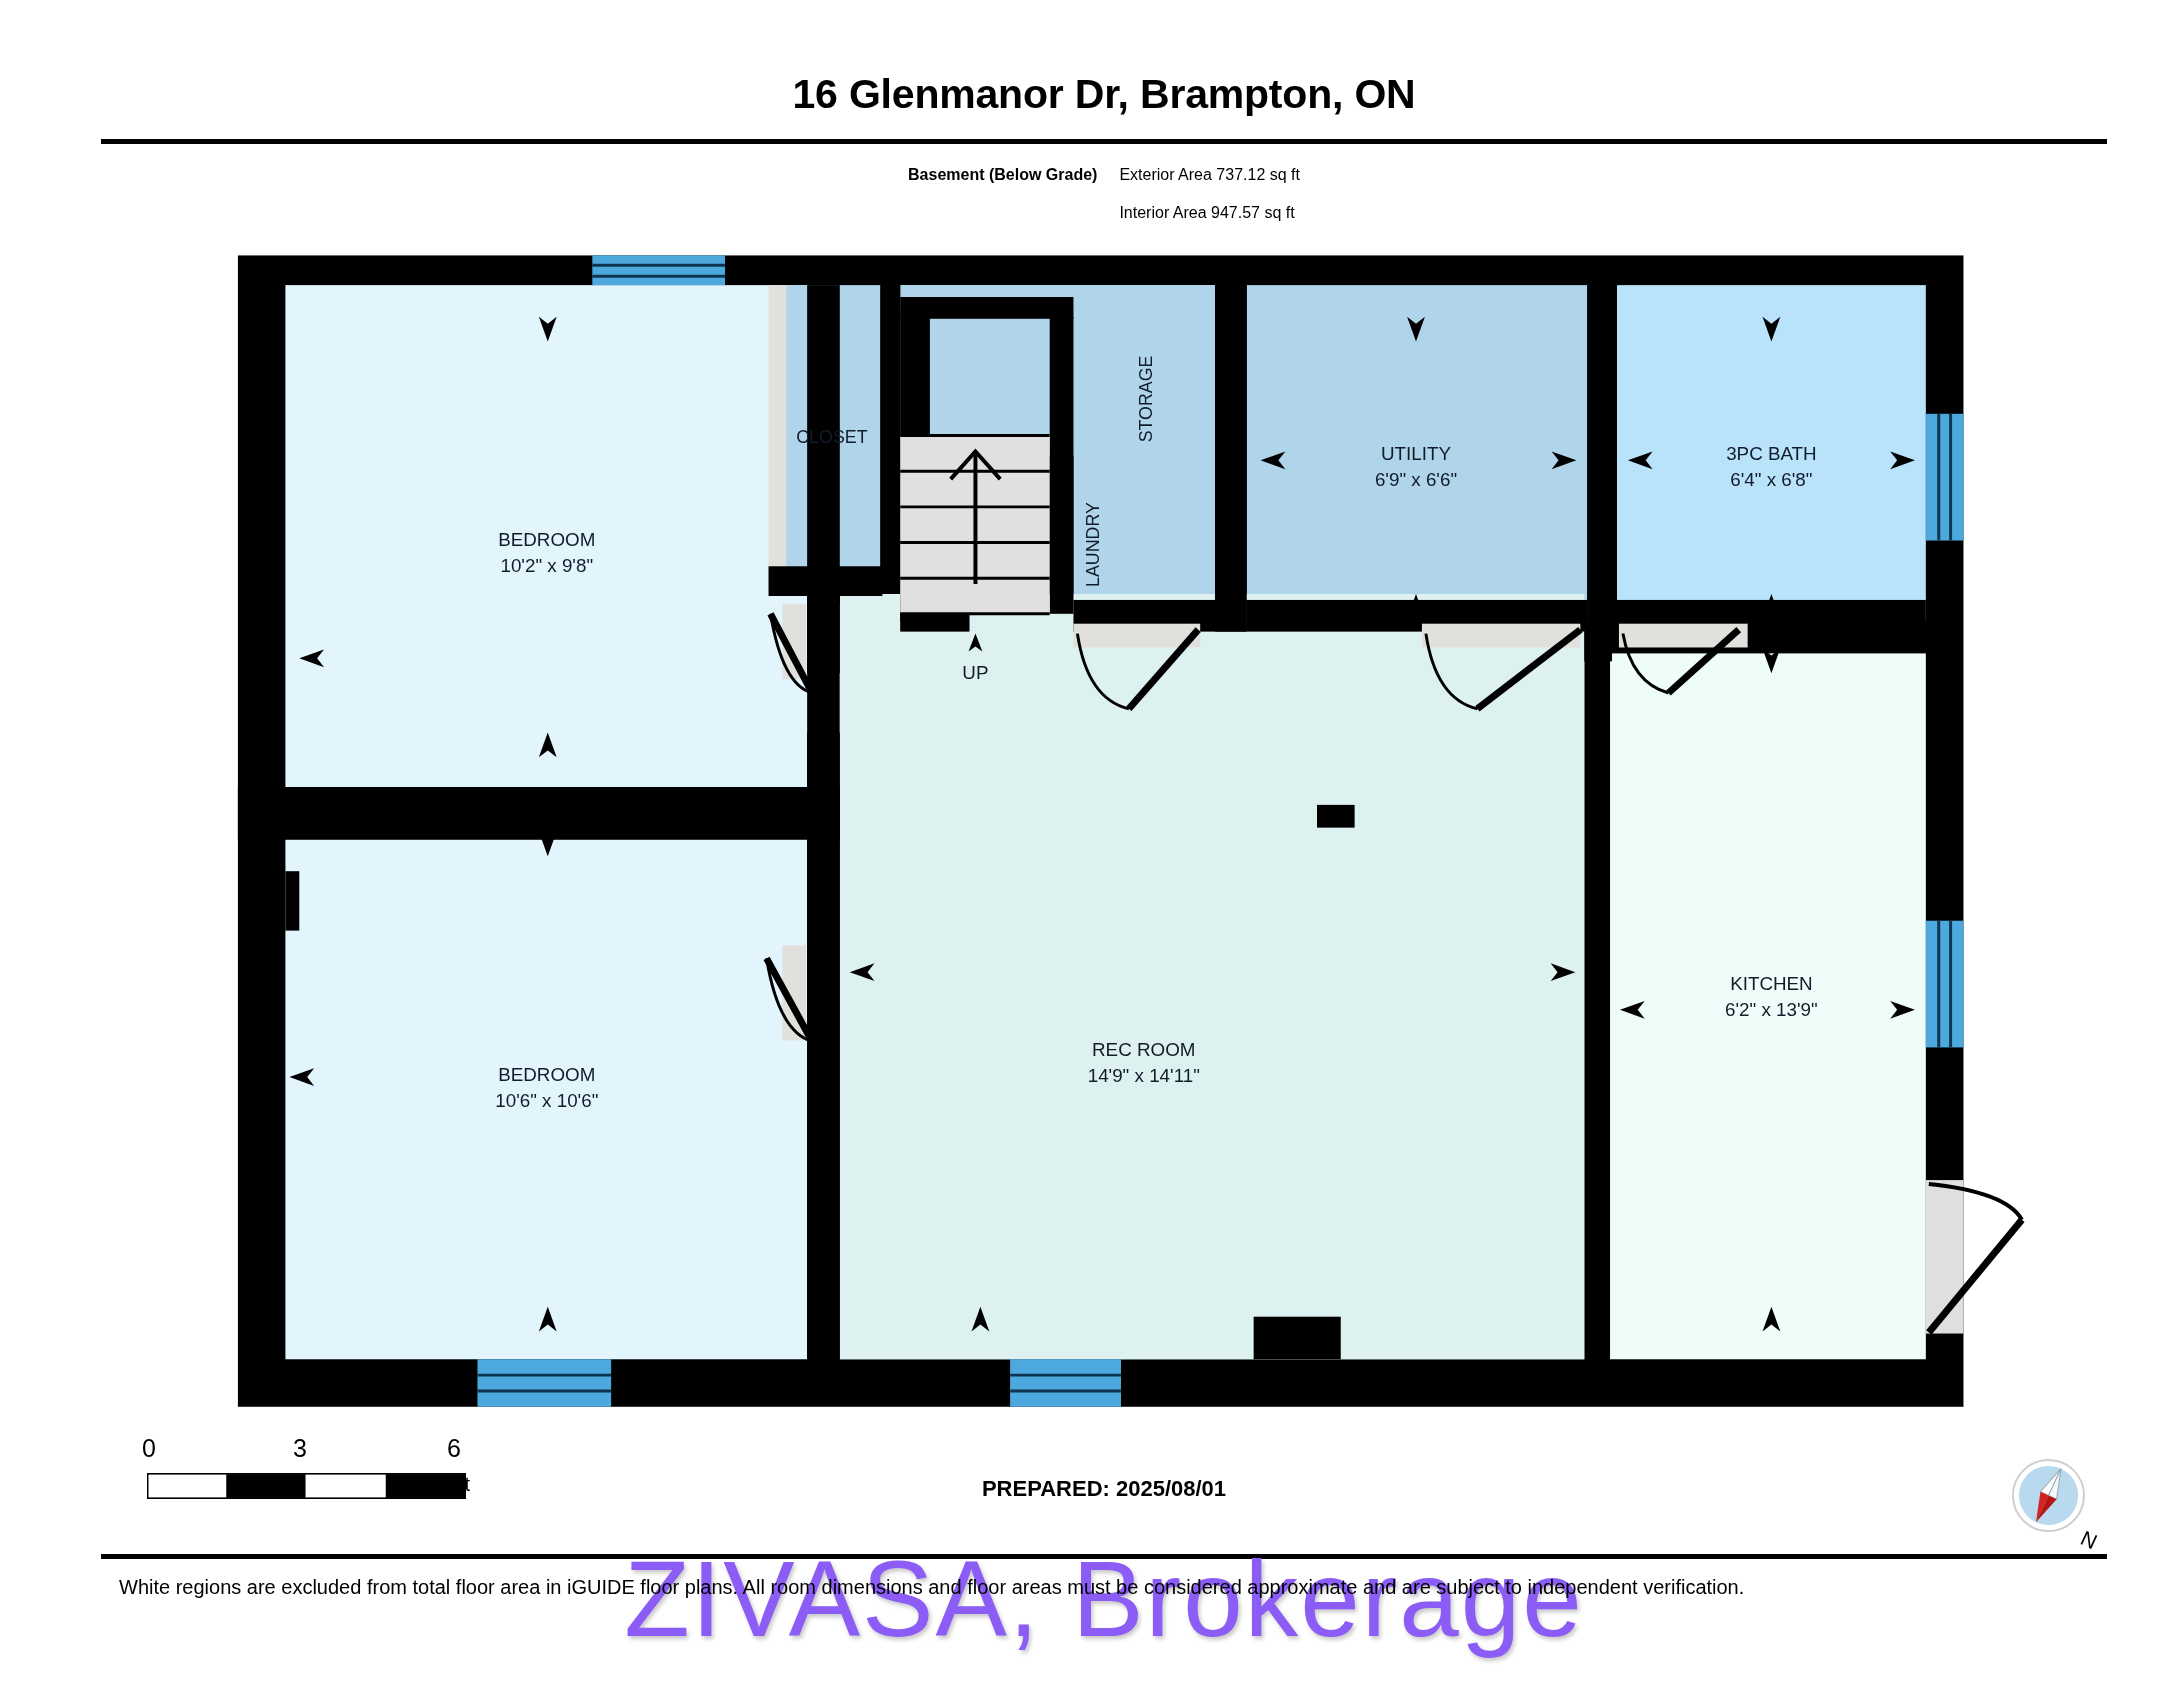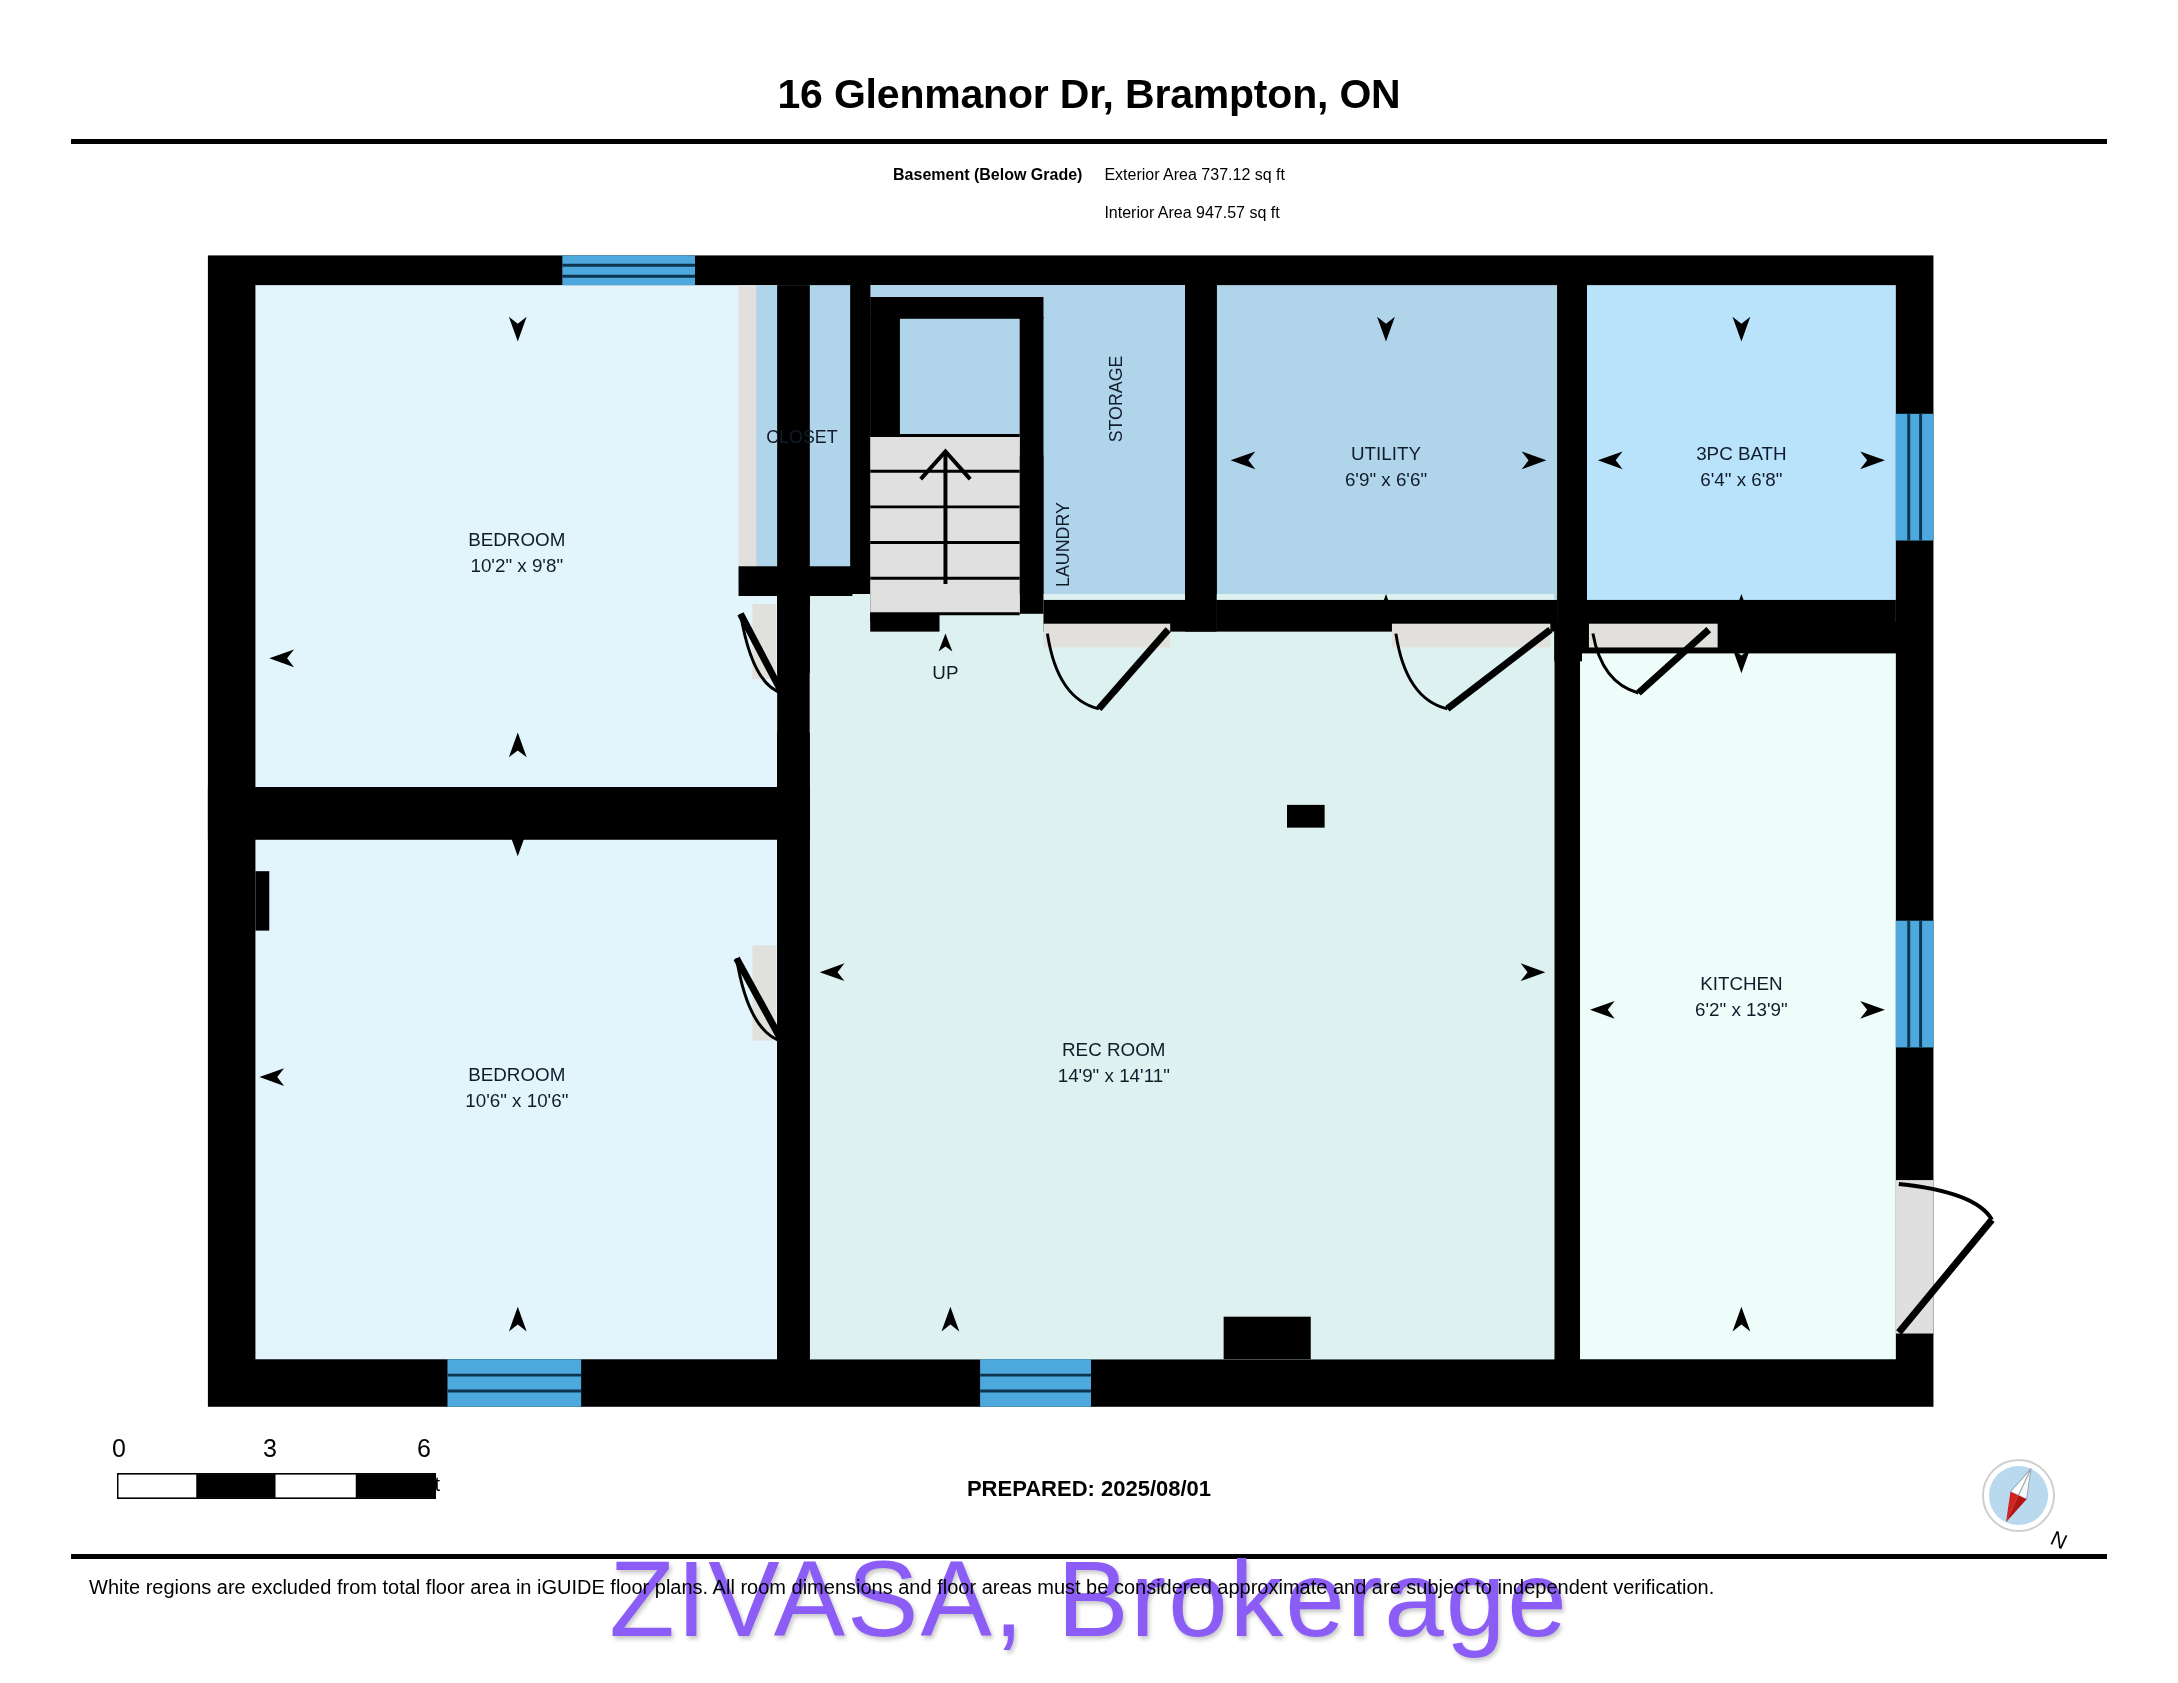--- a/index.html
+++ b/index.html
@@ -4,21 +4,21 @@
 <style>
   html,body{margin:0;padding:0;}
   body{
     width:2178px;height:1683px;
     background:#ffffff;
     font-family:"Liberation Sans", sans-serif;
     color:#000;
     position:relative;
     overflow:hidden;
   }
-  .page{position:absolute;inset:0;}
+  .page{position:absolute;inset:0;margin-left:30px;}
 
   
   .title{
     position:absolute;top:71px;left:0;right:0;
     text-align:center;
     font-size:41px;font-weight:bold;
     letter-spacing:-0.2px;
   }
   .rule-top{
     position:absolute;left:71px;right:71px;top:139px;

